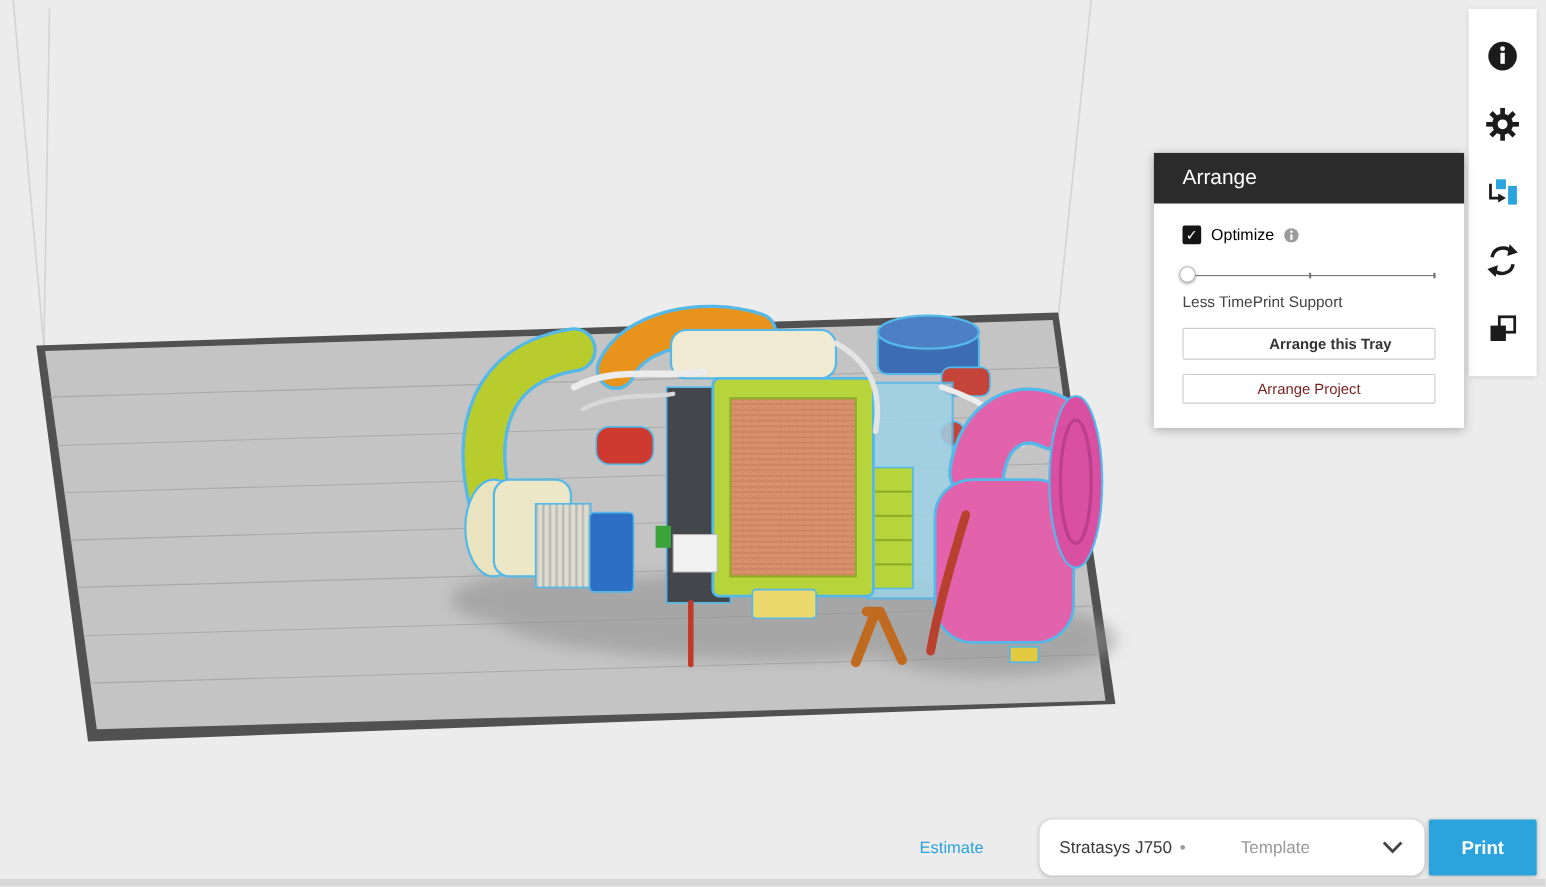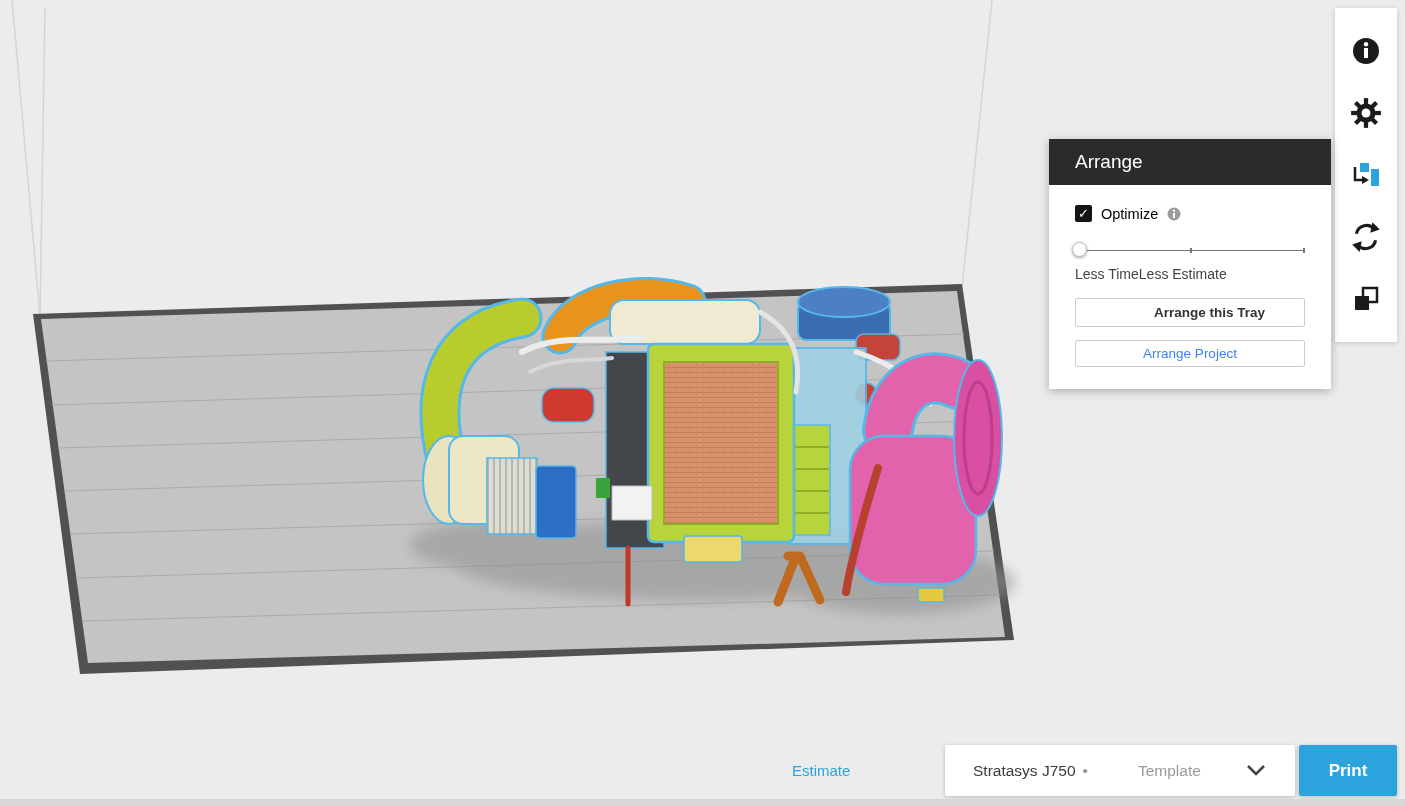--- a/index.html
+++ b/index.html
@@ -27,26 +27,26 @@
   .slider-track { position:absolute; top:8px; left:0; right:0; height:1px; background:#777; }
   .slider-tick { position:absolute; top:6px; width:2px; height:5px; background:#777; }
   .slider-tick.mid { left:50%; }
   .slider-tick.end { right:0; }
   .slider-handle { position:absolute; top:0; left:-3px; width:15px; height:15px; border-radius:50%;
                    background:#fff; border:1px solid #bbb; box-shadow:0 1px 3px rgba(0,0,0,.35); }
   .slider-labels { display:flex; font-size:14px; color:#444; margin-top:8px; }
   .btn { display:block; width:100%; background:#fff; border:1px solid #ccc; border-radius:2px;
          font-family:inherit; cursor:pointer; }
   .btn.primary-outline { margin-top:16px; height:29px; font-weight:bold; font-size:13.5px; color:#333;padding-left:39px; }
-  .btn.secondary-outline { margin-top:13px; height:27px; font-size:13.5px; color:#3b82f6; }
-
-  .estimate-link { position:absolute; left:792px; top:762px; font-size:15px; color:#2ba3dd; cursor:pointer; }
+  .btn.secondary-outline { margin-top:13px; height:27px; font-size:13.5px; color:#7f1d1d; }
+
+  .estimate-link { position:absolute; left:836px; top:762px; font-size:15px; color:#2ba3dd; cursor:pointer; }
   .printer-select { position:absolute; left:945px; top:745px; width:350px; height:51px; background:#fff;
                     box-shadow:0 1px 4px rgba(0,0,0,.22); display:flex; align-items:center;
-                    padding:0 28px; cursor:pointer; font-size:15.5px; border-radius:2px; }
+                    padding:0 18px; cursor:pointer; font-size:15.5px; border-radius:12px; }
   .printer-name { color:#3a3a3a; }
   .bullet { color:#9a9a9a; margin:0 7px; }
   .template-label { color:#9a9a9a;margin-left:43px; }
   .chevron { margin-left:auto; display:flex; }
   .print-btn { position:absolute; left:1299px; top:745px; width:98px; height:51px; background:#2ba3dd;
                color:#fff; border:none; font-family:inherit; font-size:17px; font-weight:bold;
                cursor:pointer; border-radius:2px; box-shadow:0 1px 4px rgba(0,0,0,.22); }
   .floor-edge { position:absolute; left:0; bottom:0; width:100%; height:7px; background:#d7d7d7; }
 </style>
 </head>
@@ -213,21 +213,21 @@
     </div>
 
     <div class="slider">
       <div class="slider-track"></div>
       <div class="slider-tick mid"></div>
       <div class="slider-tick end"></div>
       <div class="slider-handle"></div>
     </div>
     <div class="slider-labels">
       <span>Less Time</span>
-      <span>Less Estimate</span>
+      <span>Print Support</span>
     </div>
 
     <button class="btn primary-outline">Arrange this Tray</button>
     <button class="btn secondary-outline">Arrange Project</button>
   </div>
 </div>
 
 <span class="estimate-link">Estimate</span>
 
 <div class="printer-select">

